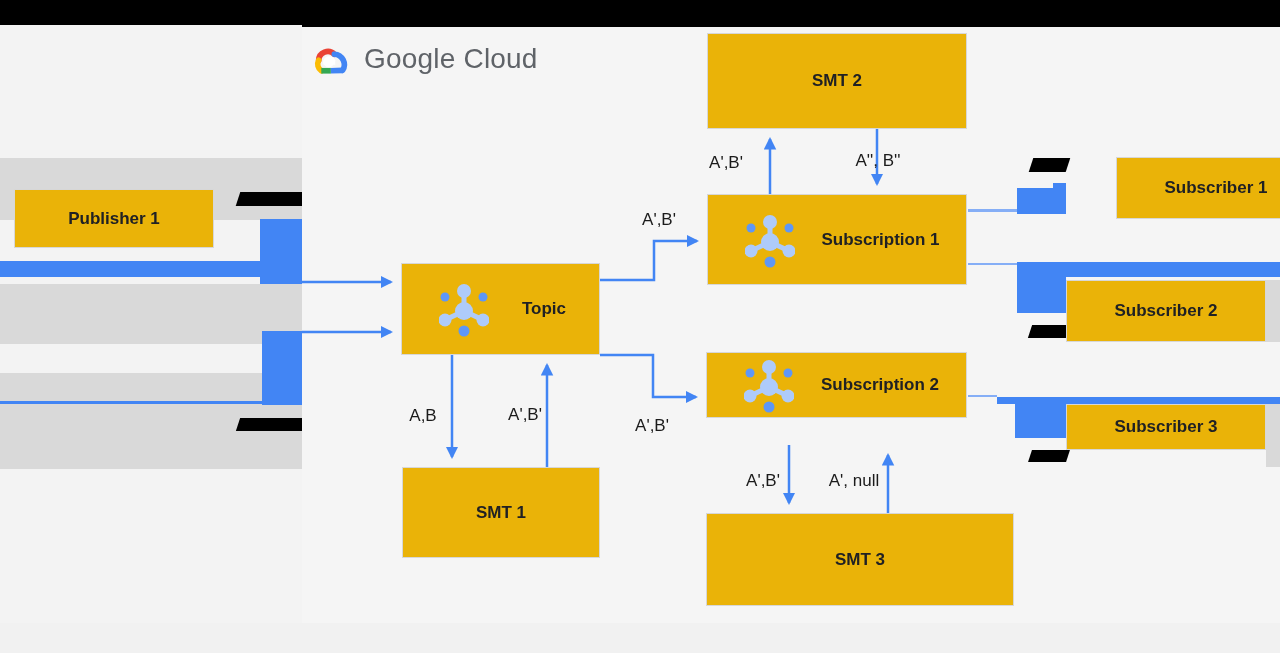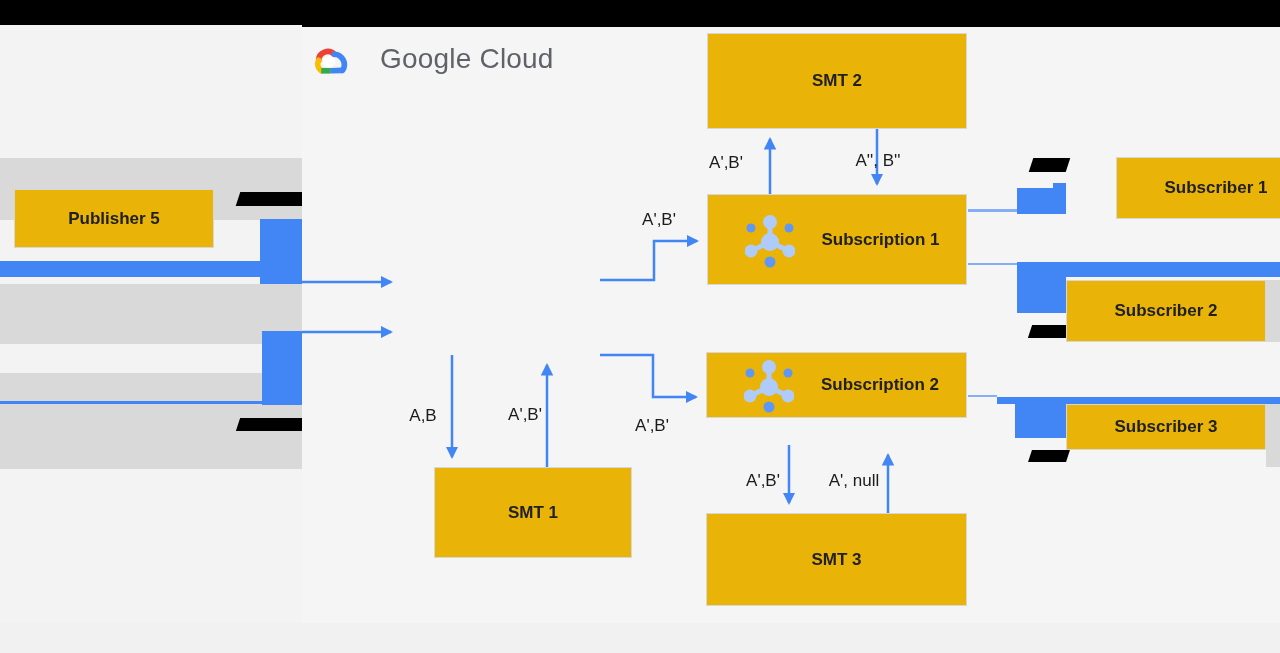--- a/index.html
+++ b/index.html
@@ -51,44 +51,44 @@
   .node{
     position:absolute;background:#eab308;border:1px solid #d7d7d7;
     display:flex;align-items:center;justify-content:center;
     font-size:17px;color:#202124;box-sizing:border-box;font-weight:bold;
   }
   .node.iconized{justify-content:space-between;padding-left:37px;}
   .node.iconized .nlabel{flex:1;text-align:center;}
   #node-publisher1{left:14px;top:189px;width:200px;height:59px;}
   #node-publisher2{left:14px;top:373px;width:200px;height:60px;}
   #node-topic{left:401px;top:263px;width:199px;height:92px;}
-  #node-smt1{left:402px;top:467px;width:198px;height:91px;margin-left:32px;}
+  #node-smt1{left:402px;top:467px;width:198px;height:91px;}
   #node-smt2{left:707px;top:33px;width:260px;height:96px;}
   #node-subscription1{left:707px;top:194px;width:260px;height:91px;}
   #node-subscription2{left:706px;top:352px;width:261px;height:66px;}
-  #node-smt3{left:706px;top:513px;width:261px;height:93px;}
+  #node-smt3{left:706px;top:513px;width:308px;height:93px;}
   #node-subscriber1{left:1116px;top:157px;width:200px;height:62px;}
   #node-subscriber2{left:1066px;top:280px;width:200px;height:62px;}
   #node-subscriber3{left:1066px;top:404px;width:200px;height:46px;}
   .psicon{width:50px;height:56px;flex:0 0 50px;}
   
   .elabel{
     position:absolute;font-size:17px;color:#1b1b1b;white-space:nowrap;
     transform:translate(-50%,-50%);
   }
   #el-ab{left:423px;top:416px;}
   #el-apbp-up{left:525px;top:415px;}
   #el-topic-sub1{left:659px;top:220px;}
   #el-topic-sub2{left:652px;top:426px;}
   #el-sub1-smt2{left:726px;top:163px;}
   #el-smt2-sub1{left:842px;top:161px;margin-left:36px;}
   #el-sub2-smt3{left:763px;top:481px;}
   #el-smt3-sub2{left:854px;top:481px;}
   
-  #logo{left:308px;top:40px;height:38px;display:flex;align-items:center;gap:28px;justify-content:space-between;}
+  #logo{left:308px;top:40px;height:38px;display:flex;align-items:center;gap:12px;justify-content:space-between;}
   #logo-text{font-size:28px;color:#5f6368;letter-spacing:0.2px;}
   svg{display:block;}
 </style>
 </head>
 <body>
 
 <div id="canvas">
 
   <div class="abs" id="left-col">
     <div class="band" id="band-a"></div>
@@ -148,23 +148,40 @@
       <path d="M24,42 A19,19 0 0 0 30,66" stroke="#fbbc04" stroke-width="13" fill="none" stroke-linecap="round"></path>
       <path d="M30,66 L52,66" stroke="#34a853" stroke-width="13" fill="none"></path>
       <path d="M52,66 L79,65" stroke="#4285f4" stroke-width="13" fill="none"></path>
       <circle cx="47" cy="46" r="12" fill="#ffffff"></circle>
       <path d="M35,52 A14,14 0 0 1 62,42 L62,52 Z" fill="#ffffff"></path>
     </svg>
     <div id="logo-text">Google Cloud</div>
   </div>
 
   <div class="node" id="node-publisher1">
-    <span class="nlabel">Publisher 5</span>
-  </div>
-
+    <span class="nlabel">Publisher 1</span>
+  </div>
+
+  <div class="node iconized" id="node-topic">
+    <svg class="psicon" viewBox="0 0 50 56">
+      <g stroke="#aecbfa" stroke-width="5">
+        <line x1="25" y1="30" x2="8" y2="38"></line>
+        <line x1="25" y1="30" x2="42" y2="38"></line>
+        <line x1="25" y1="30" x2="25" y2="12"></line>
+      </g>
+      <circle cx="25" cy="10" r="7" fill="#aecbfa"></circle>
+      <circle cx="25" cy="30" r="9" fill="#aecbfa"></circle>
+      <circle cx="6" cy="16" r="4.5" fill="#5e97f6"></circle>
+      <circle cx="44" cy="16" r="4.5" fill="#5e97f6"></circle>
+      <circle cx="6" cy="39" r="6.5" fill="#aecbfa"></circle>
+      <circle cx="44" cy="39" r="6.5" fill="#aecbfa"></circle>
+      <circle cx="25" cy="50" r="5.5" fill="#5e97f6"></circle>
+    </svg>
+    <span class="nlabel">Topic</span>
+  </div>
 
   <div class="node" id="node-smt1">
     <span class="nlabel">SMT 1</span>
   </div>
   <div class="node" id="node-smt2">
     <span class="nlabel">SMT 2</span>
   </div>
   <div class="node" id="node-smt3">
     <span class="nlabel">SMT 3</span>
   </div>

